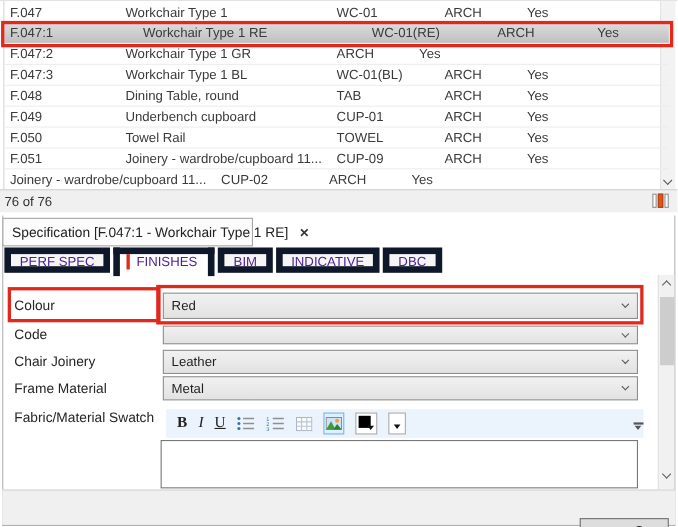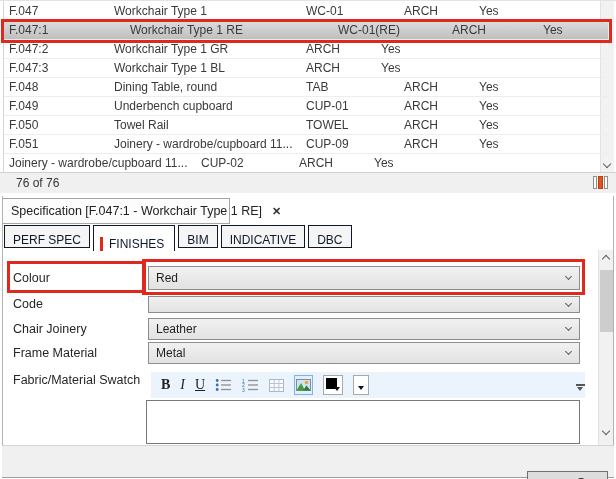--- a/index.html
+++ b/index.html
@@ -20,32 +20,32 @@
   .tbl-scroll .chev { position:absolute; left:3px; top:160px; }
   .rows { position:absolute; left:4px; top:1px; right:8px; }
   .tbl-row { display:flex; align-items:center; height:19px; border-bottom:1px solid #ededed; padding-left:5px; font-size:12px; color:#3a3a3a; }
   .tbl-row.selected { background: linear-gradient(180deg,#dcdcdc,#bfbfbf); gap: 16px; }
   .c1{width:105px;} .c2{width:192px;} .c3{width:98px;} .c4{width:75px;} .c5{flex:1;}
   .cell{ white-space:nowrap; overflow:hidden; }
 
   .sel-box { left:1px; top:18px; width:611px; height:24px; border:3px solid #e0281d; z-index:5; pointer-events:none; }
 
   
-  .status-bar { left:0; top:172px; width:616px; height:21px; background:#f0f0f0; border-top:1px solid #d2d2d2; display:flex; align-items:center; padding-left:16px; font-size:12px; color:#333; }
+  .status-bar { left:0; top:172px; width:616px; height:21px; background:#f0f0f0; border-top:1px solid #d2d2d2; display:flex; align-items:center; padding-left:4px; font-size:12px; color:#333; }
   .cols-icon { position:absolute; left:593px; top:176px; width:17px; height:13px; display:flex; gap:1px; align-items:stretch; }
   .cols-icon .o { width:4px; border:1px solid #8f8f8f; background:#ffffff; }
   .cols-icon .f { width:5px; border:1px solid #b5430f; background:#e2531f; }
 
   
   .doc-tab { left:2px; top:198px; width:228px; height:26px; background:#fcfcfc; border:1px solid #a6a6a6; display:flex; align-items:center; padding:0 8px; font-size:12.5px; color:#222; white-space:nowrap; }
   .doc-close { margin-left:10px; font-size:11px; font-weight:bold; color:#333; cursor:default; }
 
   
   .subtabs { left:4px; top:225px; height:26px; display:flex; gap:3px; align-items:flex-start; }
-  .subtab { height:23px; background:#f5f5f5; border:1px solid #0f172a; display:flex; align-items:flex-end; padding:0 8px; font-size:12px; color:#0f172a; white-space:nowrap; }
+  .subtab { height:23px; background:#f5f5f5; border:6px solid #0f172a; display:flex; align-items:flex-start; padding:0 8px; font-size:12px; color:#4c1d95; white-space:nowrap; }
   .subtab.active { height:26px; background:#ffffff; border-bottom:none; z-index:3; padding:0 10px 0 6px; }
   .red-bar { width:3px; height:14px; background:#e0281d; margin-right:6px; }
 
   
   .bp-left-border { left:2px; top:196px; width:1px; height:281px; background:#b3b3b3; }
   .bp-right-border { left:613px; top:196px; width:1px; height:281px; background:#b3b3b3; }
   .bp-bottom-border { left:2px; top:477px; width:612px; height:1px; background:#9e9e9e; }
 
   .fld-label { font-size:12.5px; color:#262626; white-space:nowrap; }
   .combo { background:linear-gradient(180deg,#f1f1f1,#e2e2e2); border:1px solid #8d8d8d; display:flex; align-items:center; padding:0 7px; font-size:12px; color:#1f1f1f; }
@@ -110,20 +110,21 @@
     </div>
     <div class="tbl-row">
       <span class="cell c1">F.047:2</span>
       <span class="cell c2">Workchair Type 1 GR</span>
       <span class="cell c4">ARCH</span>
       <span class="cell c5">Yes</span>
     </div>
     <div class="tbl-row">
       <span class="cell c1">F.047:3</span>
       <span class="cell c2">Workchair Type 1 BL</span>
+      <span class="cell c3">WC-01(BL)</span>
       <span class="cell c4">ARCH</span>
       <span class="cell c5">Yes</span>
     </div>
     <div class="tbl-row">
       <span class="cell c1">F.048</span>
       <span class="cell c2">Dining Table, round</span>
       <span class="cell c3">TAB</span>
       <span class="cell c4">ARCH</span>
       <span class="cell c5">Yes</span>
     </div>

